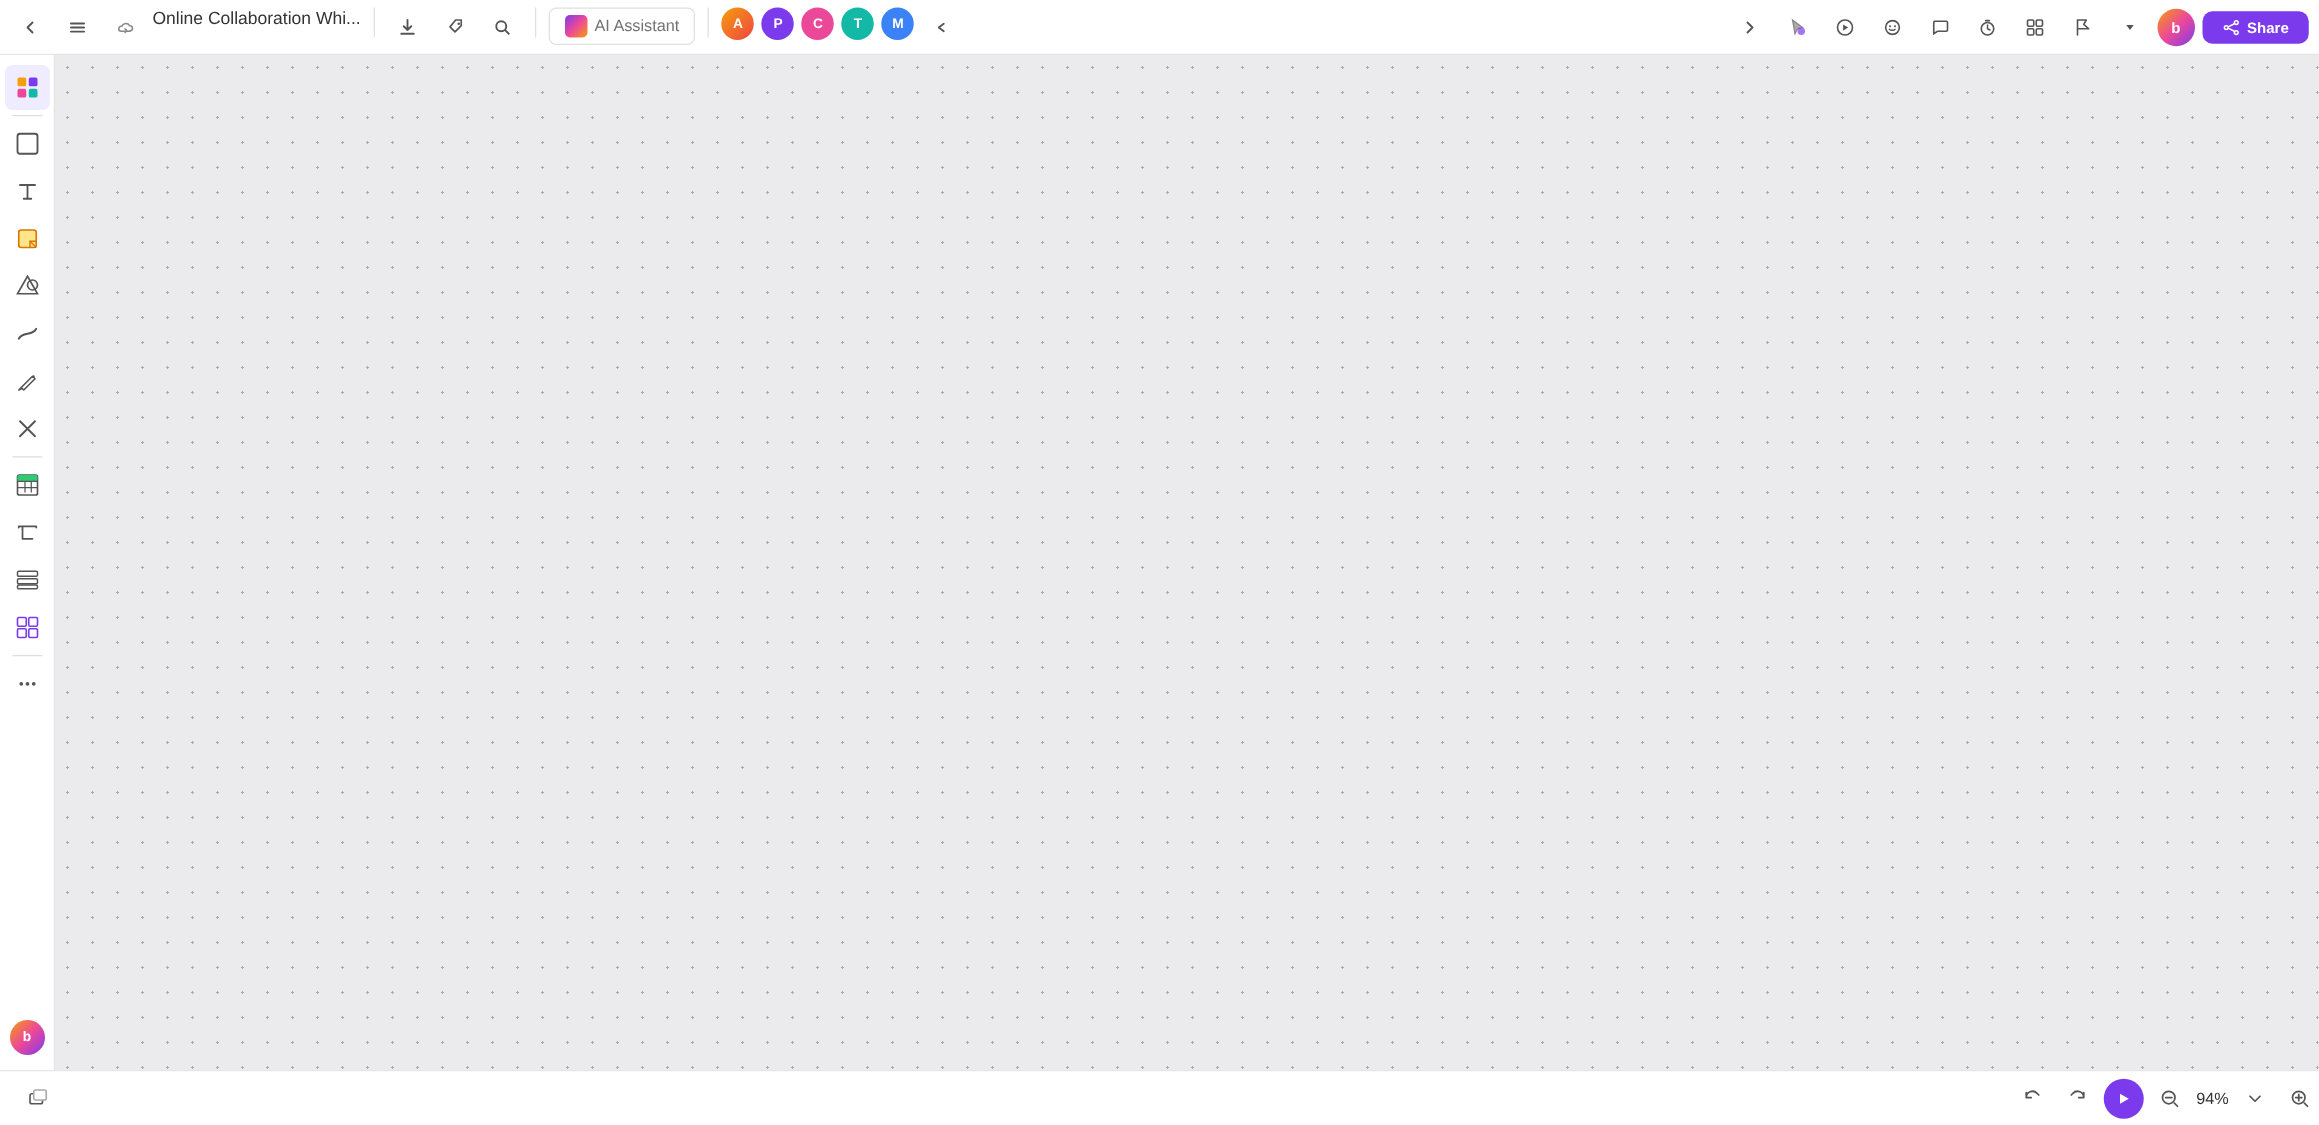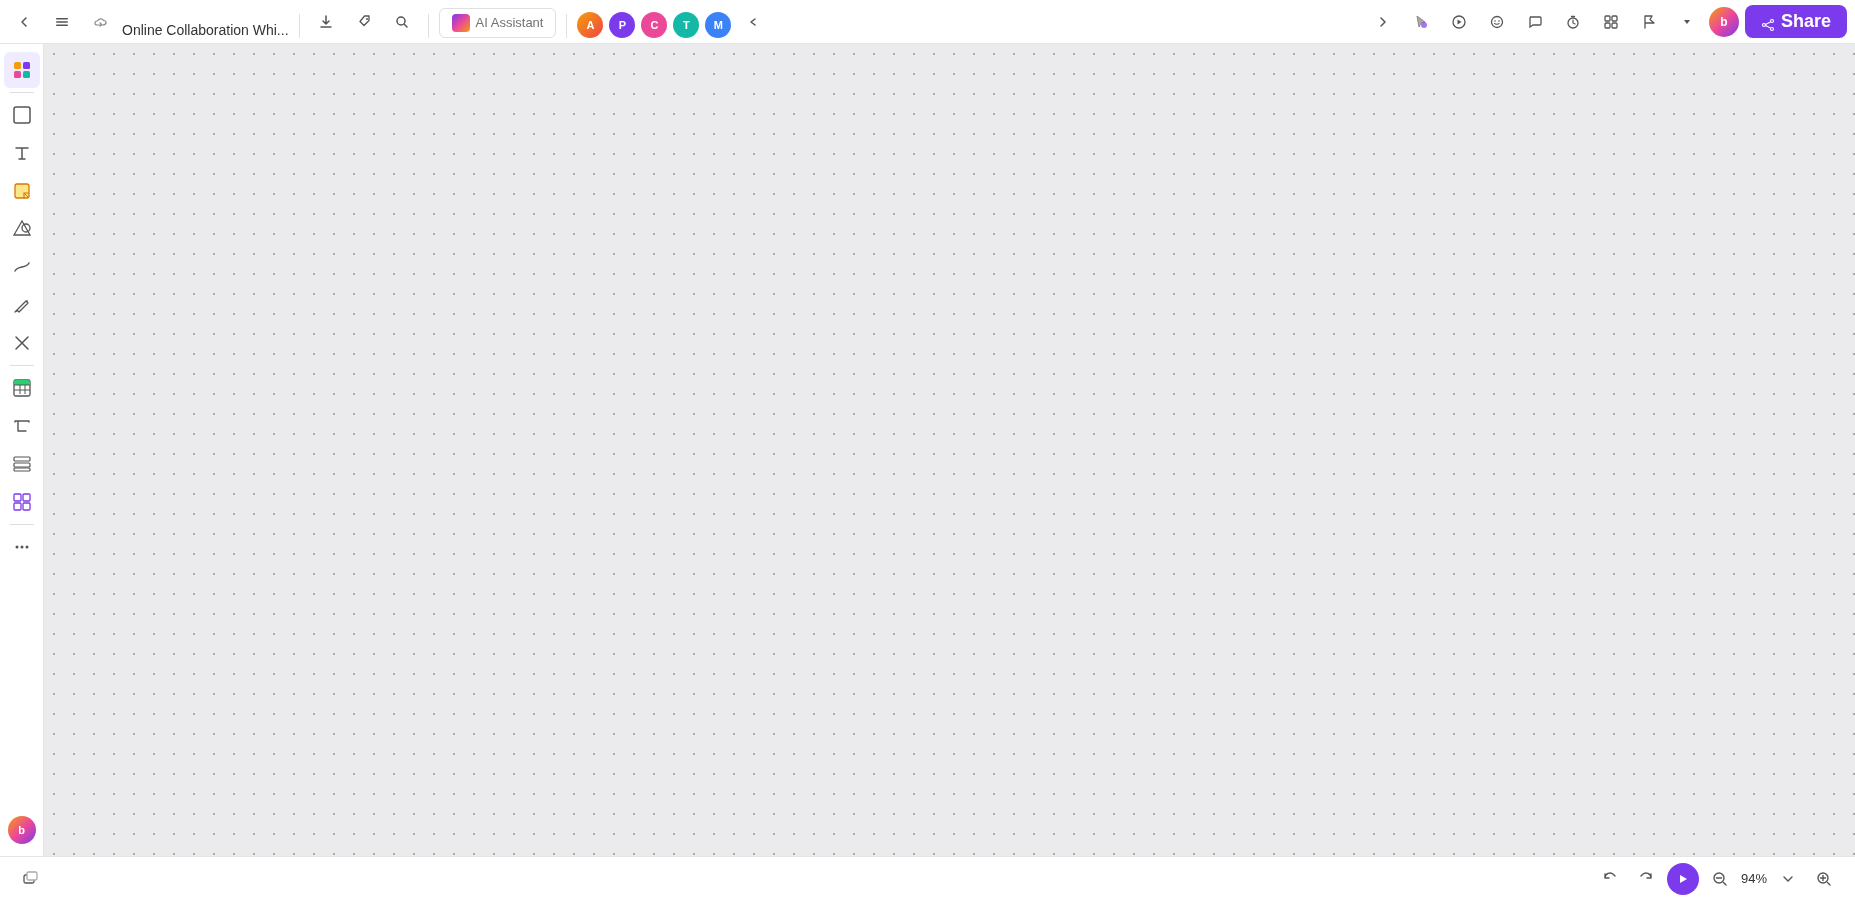--- a/index.html
+++ b/index.html
@@ -21,21 +21,21 @@
       display: flex;
       align-items: center;
       padding: 0 8px;
       gap: 4px;
       position: relative;
       z-index: 10;
       flex-shrink: 0;
     }
     .topbar-left {
       display: flex;
-      align-items: flex-end;
+      align-items: flex-start;
       gap: 6px;
       flex: 1;
     }
     .topbar-right {
       display: flex;
       align-items: center;
       gap: 6px;
     }
     .icon-btn {
       width: 32px;
@@ -80,25 +80,25 @@
       background: linear-gradient(135deg, #7c3aed, #ec4899, #f59e0b);
       border-radius: 4px;
     }
 
     .share-btn {
       background: #7c3aed;
       color: white;
       border: none;
       border-radius: 8px;
       padding: 6px 16px;
-      font-size: 18px;
+      font-size: 12px;
       font-weight: 600;
       cursor: pointer;
       display: flex;
-      align-items: flex-end;
+      align-items: flex-start;
       gap: 6px;
     }
 
     .topbar-divider {
       width: 1px;
       height: 24px;
       background: #e0e0e0;
       margin: 0 4px;
     }
 
@@ -159,21 +159,21 @@
       z-index: 10;
       flex-shrink: 0;
     }
     .bottombar-left {
       display: flex;
       align-items: center;
       gap: 8px;
     }
     .bottombar-right {
       position: absolute;
-      right: 16px;
+      right: 0;
       display: flex;
       align-items: center;
       gap: 6px;
     }
 
     .zoom-display {
       font-size: 13px;
       color: #333;
       font-weight: 500;
     }

